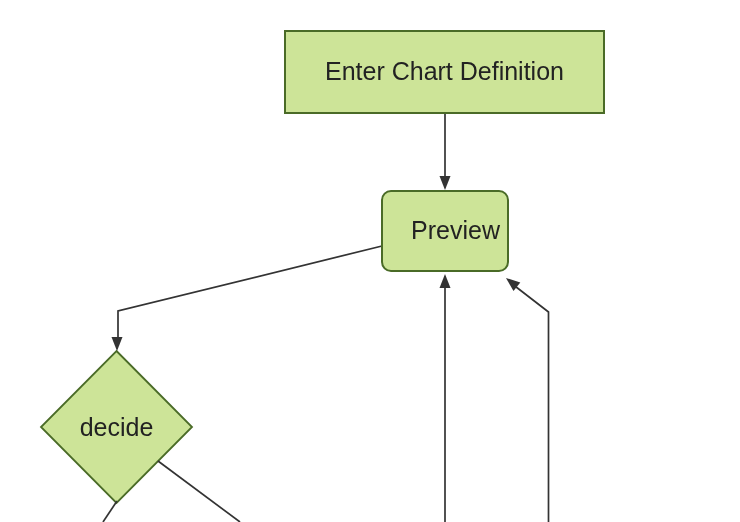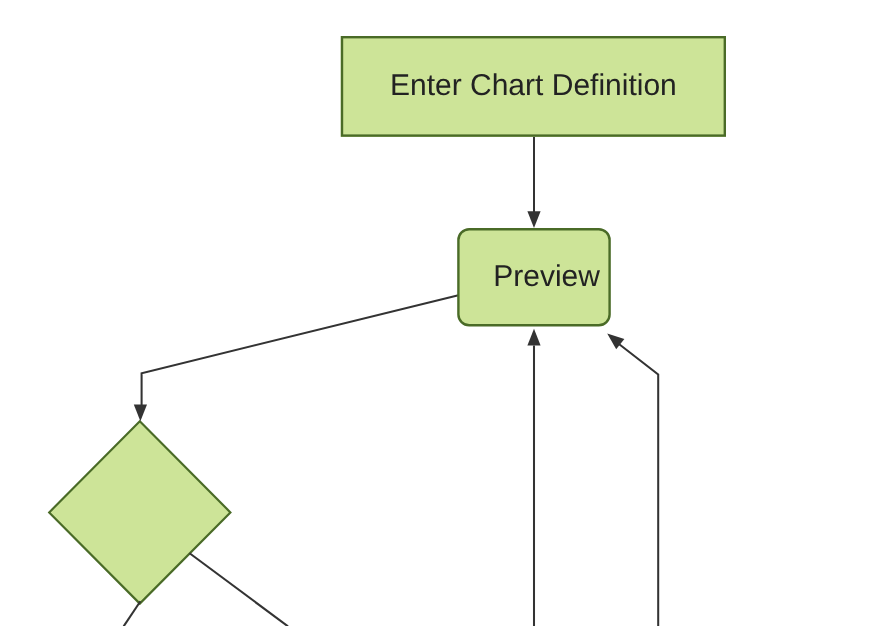--- a/index.html
+++ b/index.html
@@ -101,14 +101,17 @@
   </svg>
 
   <div class="node node-rect">
     <span>Enter Chart Definition</span>
   </div>
 
   <div class="node node-rounded">
     <span>Preview</span>
   </div>
 
+  <div class="diamond-label">
+    <span>decide</span>
+  </div>
 
 </div>
 
 </body></html>

